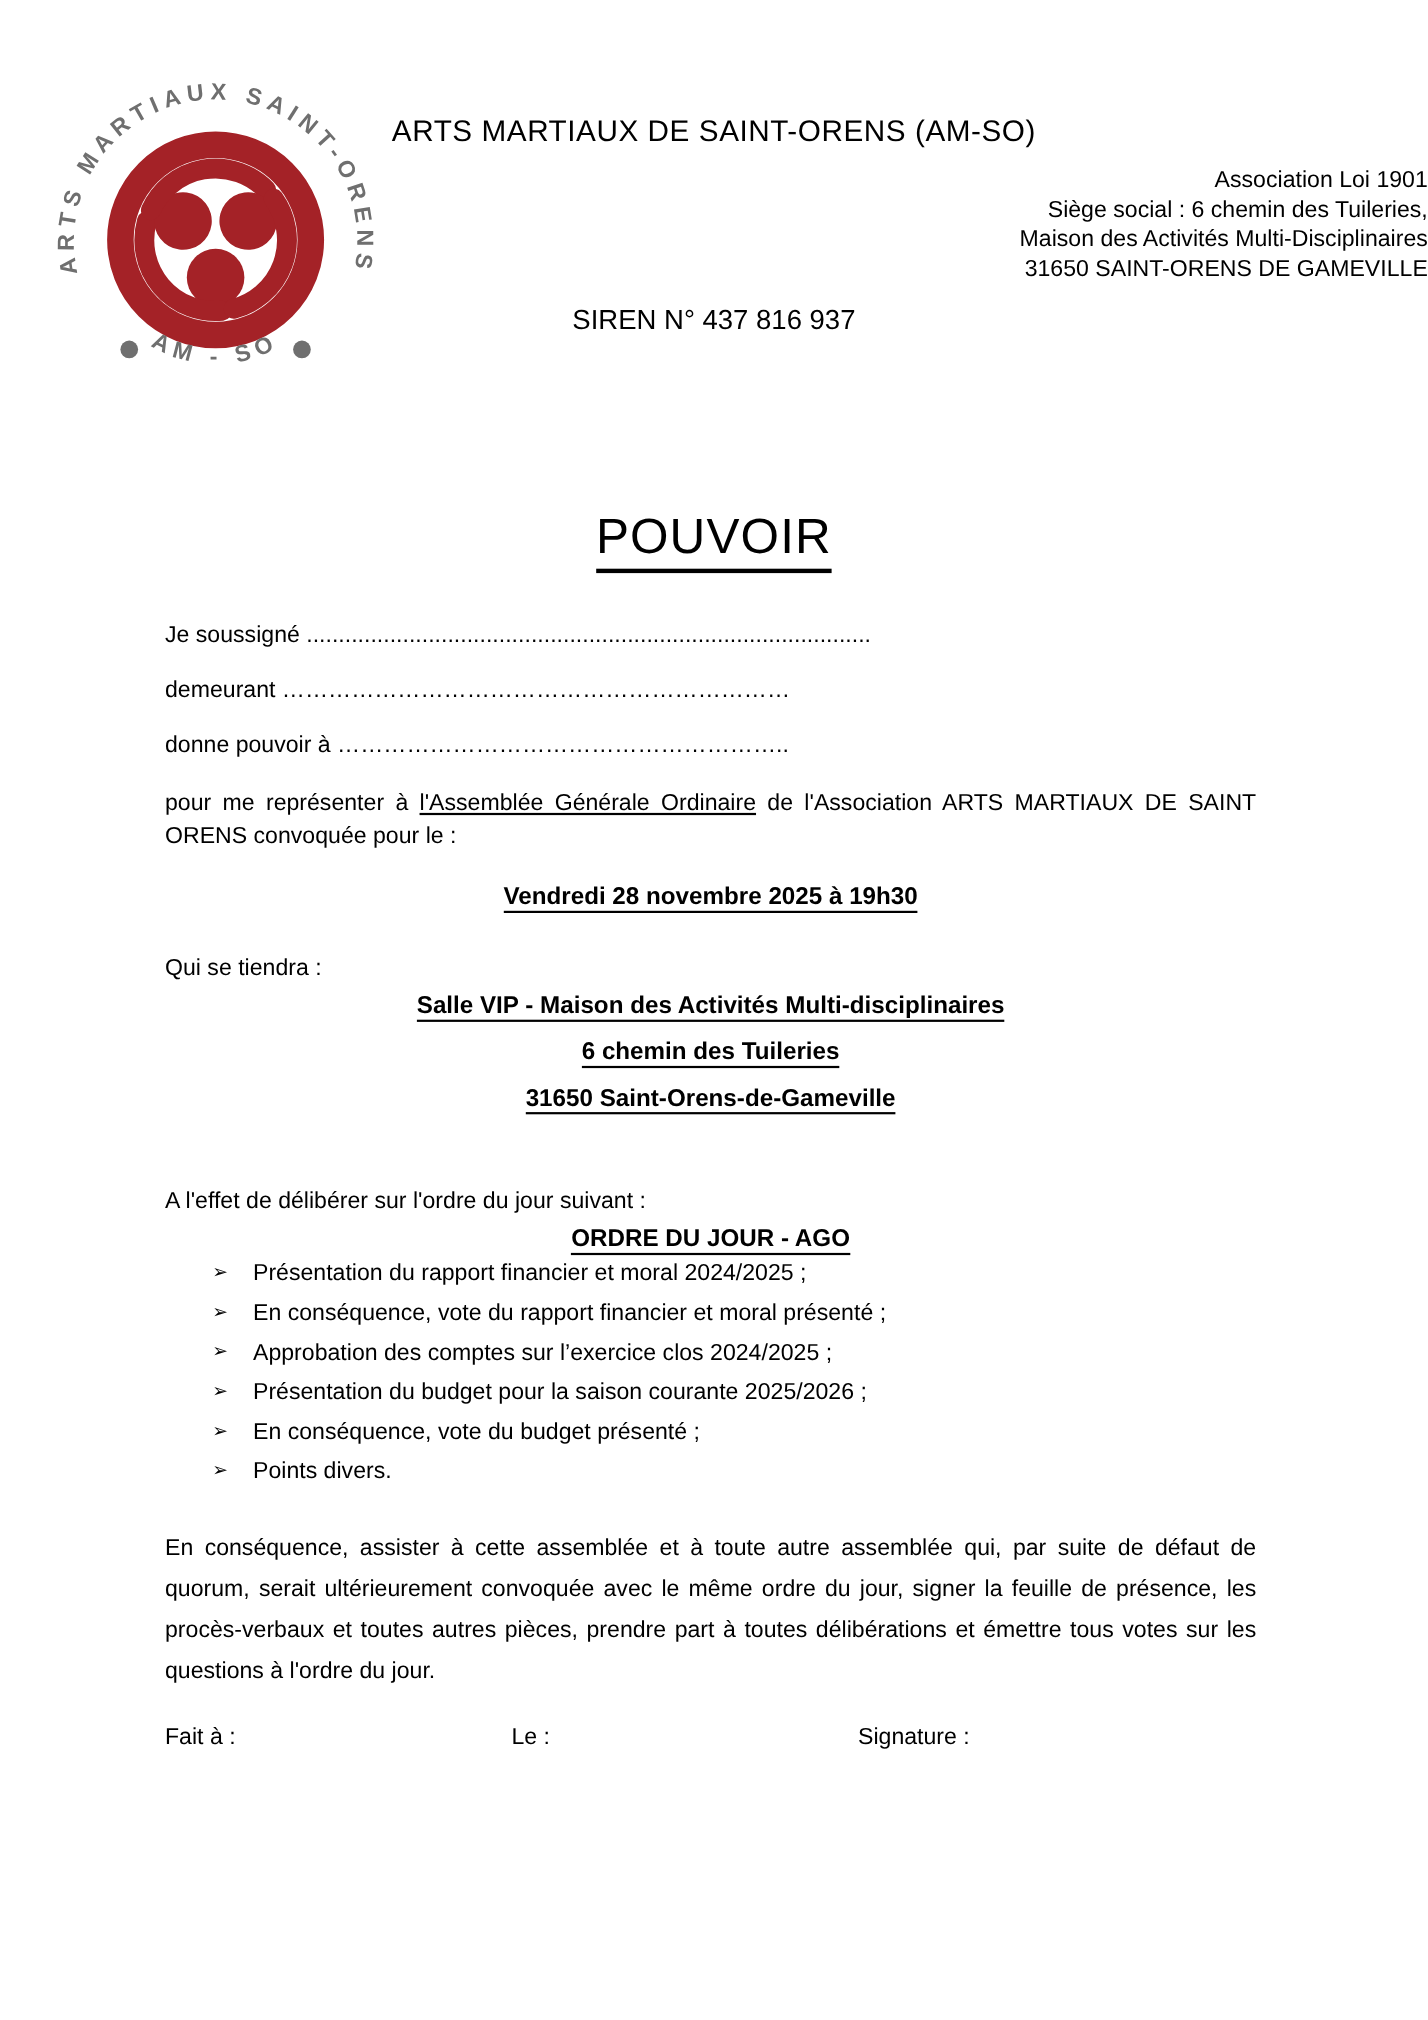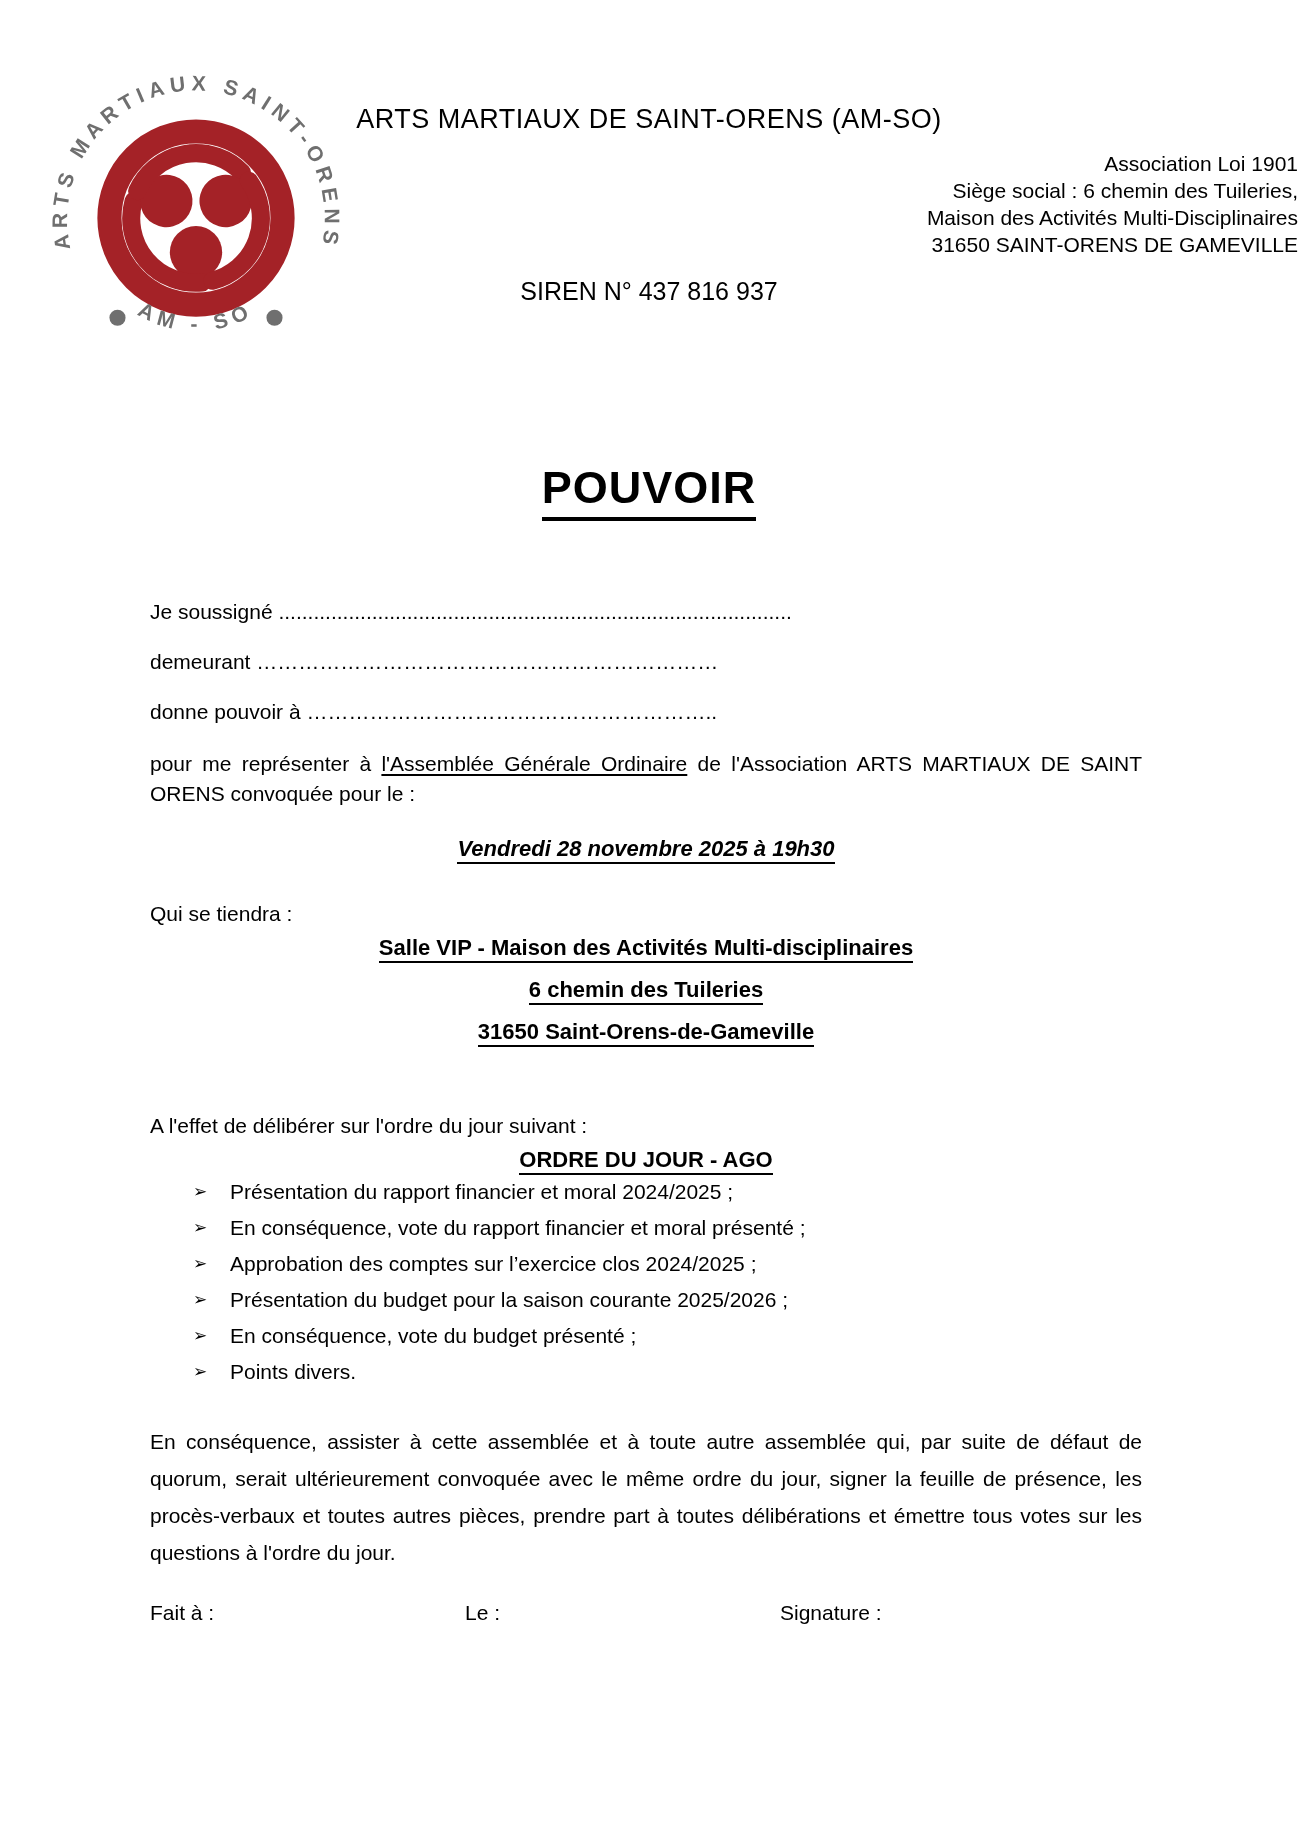--- a/index.html
+++ b/index.html
@@ -22,31 +22,31 @@
     position:absolute;left:0;top:150px;width:100%;
     text-align:right;font-size:21px;line-height:27px;
   }
   .siren{
     position:absolute;left:0;top:277px;width:100%;
     text-align:center;font-size:25px;
   }
   
   .doc-title-wrap{position:absolute;left:0;top:462px;width:100%;text-align:center;}
   .doc-title{
-    display:inline-block;font-size:45px;font-weight:bold;letter-spacing:1px;
+    display:inline-block;font-size:45px;font-weight:normal;letter-spacing:1px;
     border-bottom:4px solid #000;padding-bottom:3px;
   }
   
-  .content{position:absolute;left:150px;width:992px;font-size:21px;margin-top:34px;}
+  .content{position:absolute;left:150px;width:992px;font-size:21px;}
   .fields{top:566px;}
   .fields div{height:50px;white-space:nowrap;overflow:hidden;}
   .para-repr{top:715px;line-height:30px;text-align:justify;}
   .u{text-decoration:underline;text-underline-offset:3px;}
   .date-line{top:802px;text-align:center;font-weight:bold;font-size:22px;}
-  .date-line span{border-bottom:2px solid #000;padding-bottom:1px;font-style:italic;}
+  .date-line span{border-bottom:2px solid #000;padding-bottom:1px;}
   .venue-intro{top:868px;}
   .venue{top:901px;text-align:center;font-weight:bold;font-size:22px;}
   .venue div{margin-bottom:16px;}
   .venue span{border-bottom:2px solid #000;padding-bottom:1px;}
   .agenda-intro{top:1080px;}
   .agenda-title-wrap{top:1113px;text-align:center;}
   .agenda-title-wrap span{
     font-weight:bold;font-size:22px;border-bottom:2px solid #000;padding-bottom:1px;
   }
   .agenda{top:1146px;}

